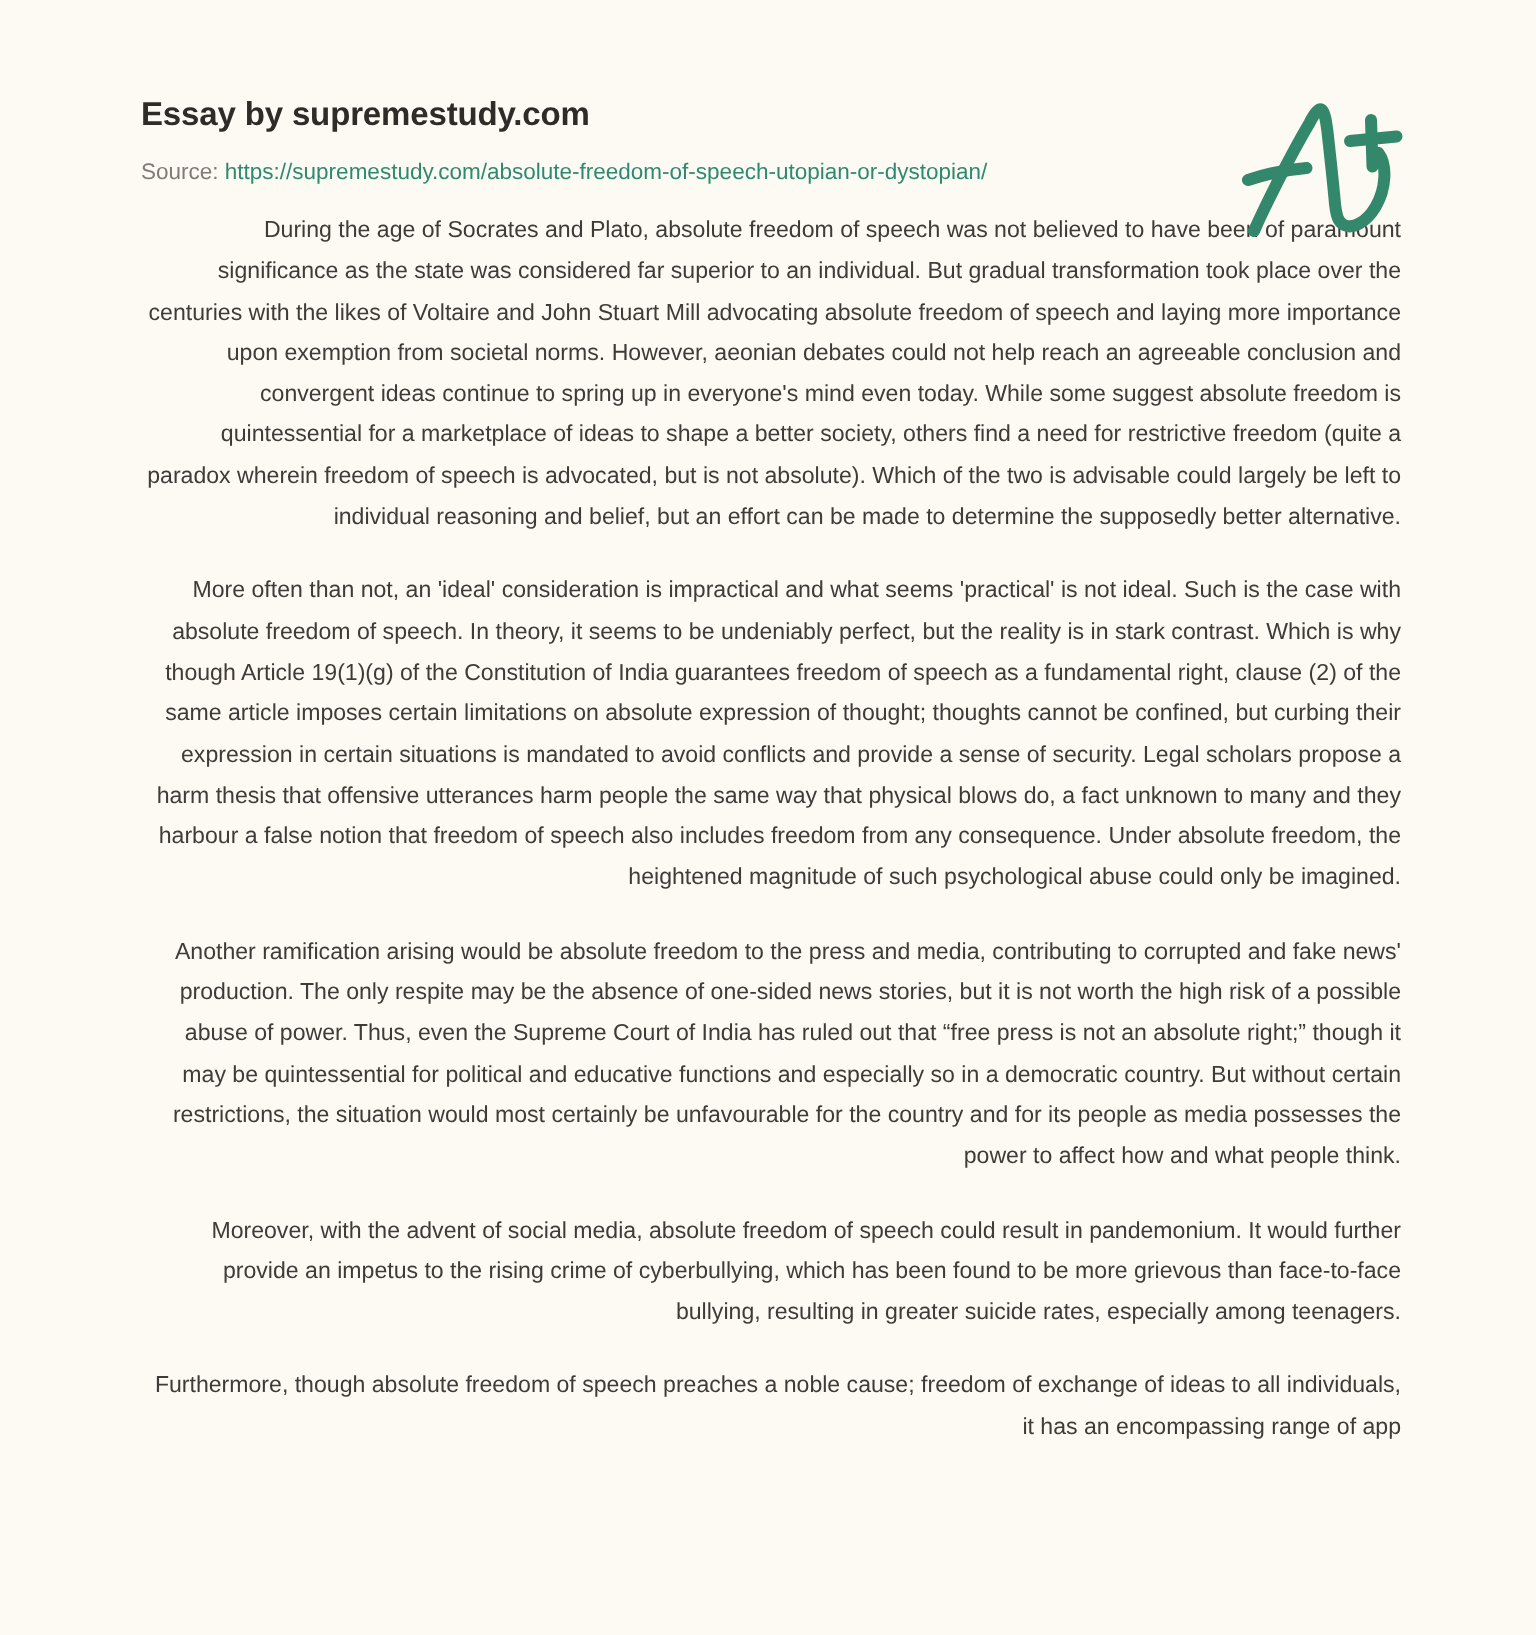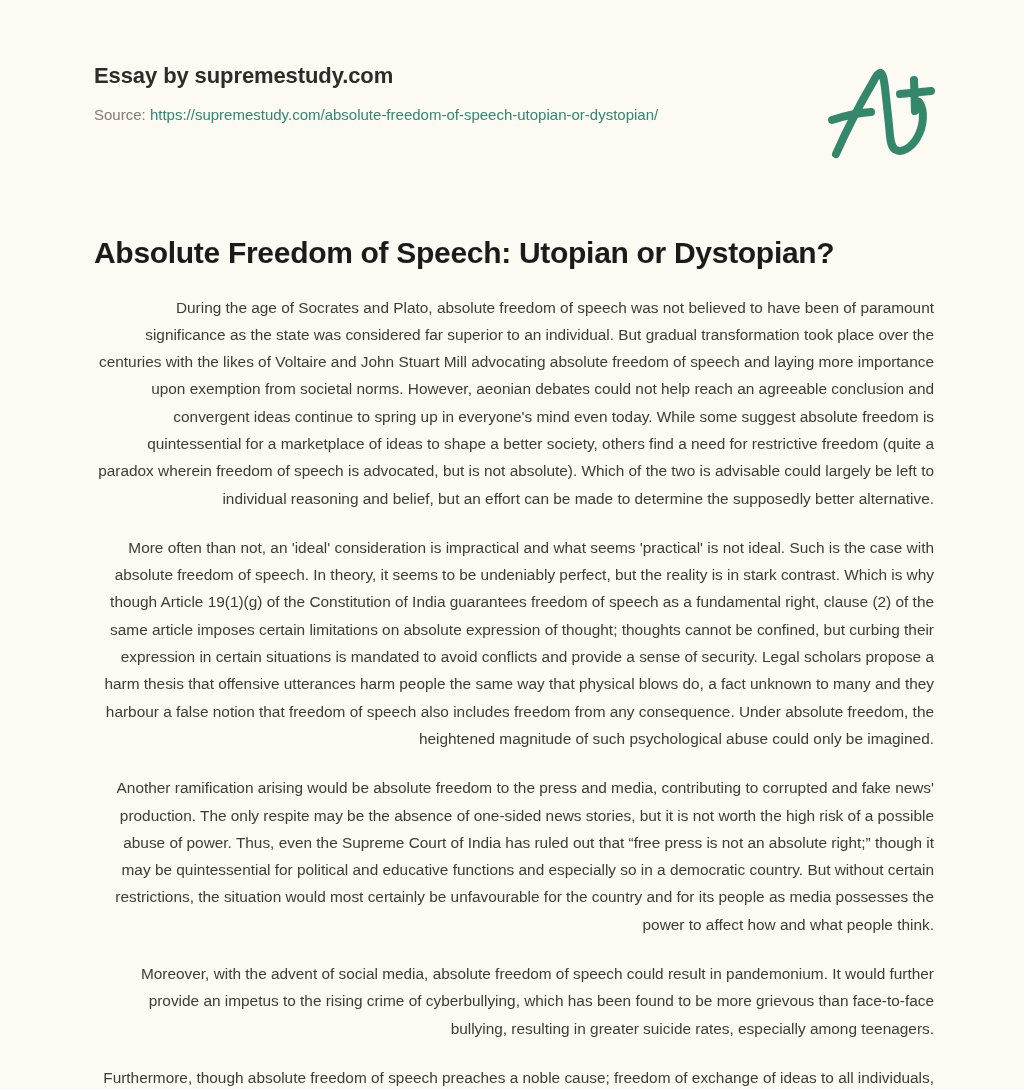--- a/index.html
+++ b/index.html
@@ -114,21 +114,20 @@
         <g fill="none" stroke="#33876b" stroke-linecap="round" stroke-linejoin="round">
           <path d="M 18 96 C 26 78 42 46 55 24 C 58 18 61 14 63 15 C 65 16 66 22 67 30 C 69 48 71 66 72 78 C 73 86 74 90 78 92 C 84 95 93 90 99 80 C 106 68 107 52 101 44" stroke-width="8"></path>
           <path d="M 14 62 C 26 58 40 55 53 54" stroke-width="8"></path>
           <path d="M 96 22 L 97 53" stroke-width="8"></path>
           <path d="M 82 36 L 113 33" stroke-width="8"></path>
         </g>
       </svg>
     </div>
   </div>
 
-  <h1 class="title">Absolute Freedom of Speech: Utopian or Dystopian?</h1>
 
   <div class="article">
     <p>During the age of Socrates and Plato, absolute freedom of speech was not believed to have been of paramount significance as the state was considered far superior to an individual. But gradual transformation took place over the centuries with the likes of Voltaire and John Stuart Mill advocating absolute freedom of speech and laying more importance upon exemption from societal norms. However, aeonian debates could not help reach an agreeable conclusion and convergent ideas continue to spring up in everyone's mind even today. While some suggest absolute freedom is quintessential for a marketplace of ideas to shape a better society, others find a need for restrictive freedom (quite a paradox wherein freedom of speech is advocated, but is not absolute). Which of the two is advisable could largely be left to individual reasoning and belief, but an effort can be made to determine the supposedly better alternative.</p>
     <p>More often than not, an 'ideal' consideration is impractical and what seems 'practical' is not ideal. Such is the case with absolute freedom of speech. In theory, it seems to be undeniably perfect, but the reality is in stark contrast. Which is why though Article 19(1)(g) of the Constitution of India guarantees freedom of speech as a fundamental right, clause (2) of the same article imposes certain limitations on absolute expression of thought; thoughts cannot be confined, but curbing their expression in certain situations is mandated to avoid conflicts and provide a sense of security. Legal scholars propose a harm thesis that offensive utterances harm people the same way that physical blows do, a fact unknown to many and they harbour a false notion that freedom of speech also includes freedom from any consequence. Under absolute freedom, the heightened magnitude of such psychological abuse could only be imagined.</p>
     <p>Another ramification arising would be absolute freedom to the press and media, contributing to corrupted and fake news' production. The only respite may be the absence of one-sided news stories, but it is not worth the high risk of a possible abuse of power. Thus, even the Supreme Court of India has ruled out that “free press is not an absolute right;” though it may be quintessential for political and educative functions and especially so in a democratic country. But without certain restrictions, the situation would most certainly be unfavourable for the country and for its people as media possesses the power to affect how and what people think.</p>
     <p>Moreover, with the advent of social media, absolute freedom of speech could result in pandemonium. It would further provide an impetus to the rising crime of cyberbullying, which has been found to be more grievous than face-to-face bullying, resulting in greater suicide rates, especially among teenagers.</p>
     <p>Furthermore, though absolute freedom of speech preaches a noble cause; freedom of exchange of ideas to all individuals, it has an encompassing range of app</p>
   </div>
 
 </div>

